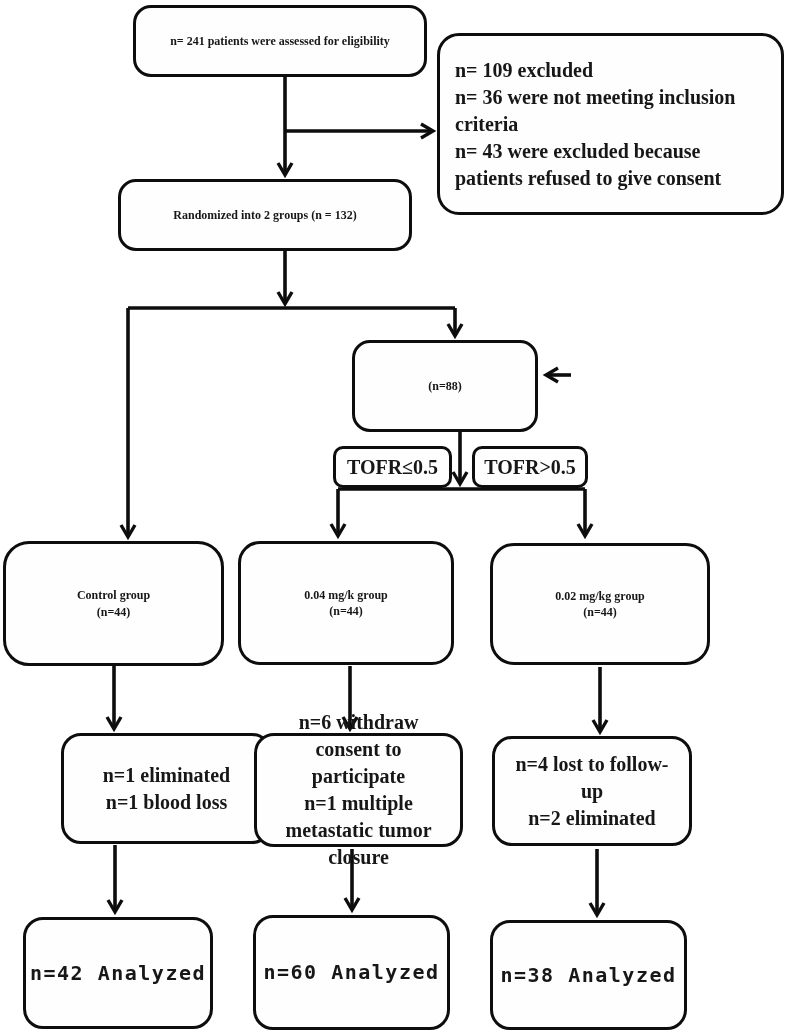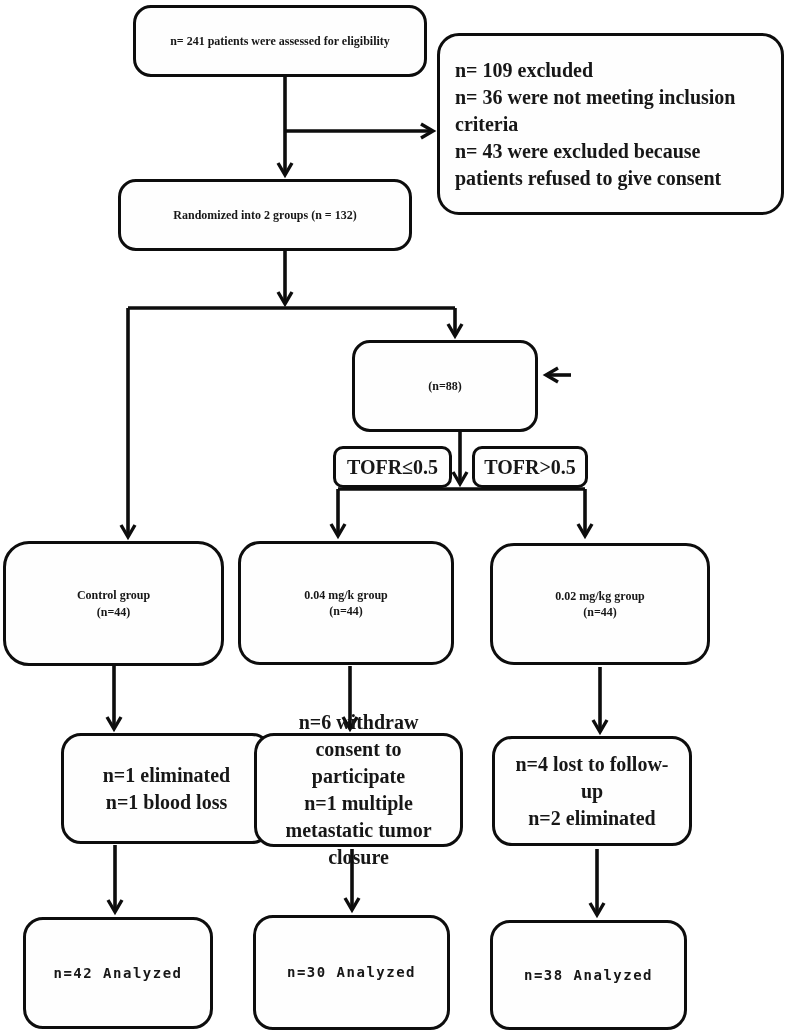--- a/index.html
+++ b/index.html
@@ -14,21 +14,21 @@
     display:flex;flex-direction:column;align-items:center;justify-content:center;
     font-weight:700;text-align:center;line-height:1.35;z-index:2;
   }
   .box .ln{width:100%;}
   .sm{border-radius:10px;border-width:3px;}
   .left{align-items:flex-start;text-align:left;}
   .f17{font-size:12px;align-items:center;}
   .f16{font-size:20px;}
   .mono{
     font-family:"DejaVu Sans Mono","Liberation Mono",monospace;
-    font-size:14px;letter-spacing:1.5px;font-weight:700;
+    font-size:20px;letter-spacing:1.5px;font-weight:700;
   }
   .pad{padding:6px 14px;}
   .note{word-spacing:3px;}
 </style>
 </head>
 <body>
 
 <div class="canvas">
 
   <svg class="lines" width="787" height="1036" viewBox="0 0 787 1036" xmlns="http://www.w3.org/2000/svg">
@@ -107,19 +107,19 @@
   </div>
   <div class="box f16" style="left:492px;top:736px;width:200px;height:110px;padding:8px 10px;border-radius:20px;">
     <div class="ln">n=4 lost to follow-up</div>
     <div class="ln">n=2 eliminated</div>
   </div>
 
   <div class="box mono" style="left:23px;top:917px;width:190px;height:112px;border-radius:20px;">
     <div class="ln">n=42 Analyzed</div>
   </div>
   <div class="box mono" style="left:253px;top:915px;width:197px;height:115px;border-radius:20px;">
-    <div class="ln">n=30 Analyzed</div>
+    <div class="ln">n=60 Analyzed</div>
   </div>
   <div class="box mono" style="left:490px;top:920px;width:197px;height:110px;border-radius:20px;">
     <div class="ln">n=38 Analyzed</div>
   </div>
 
 </div>
 
 </body></html>

